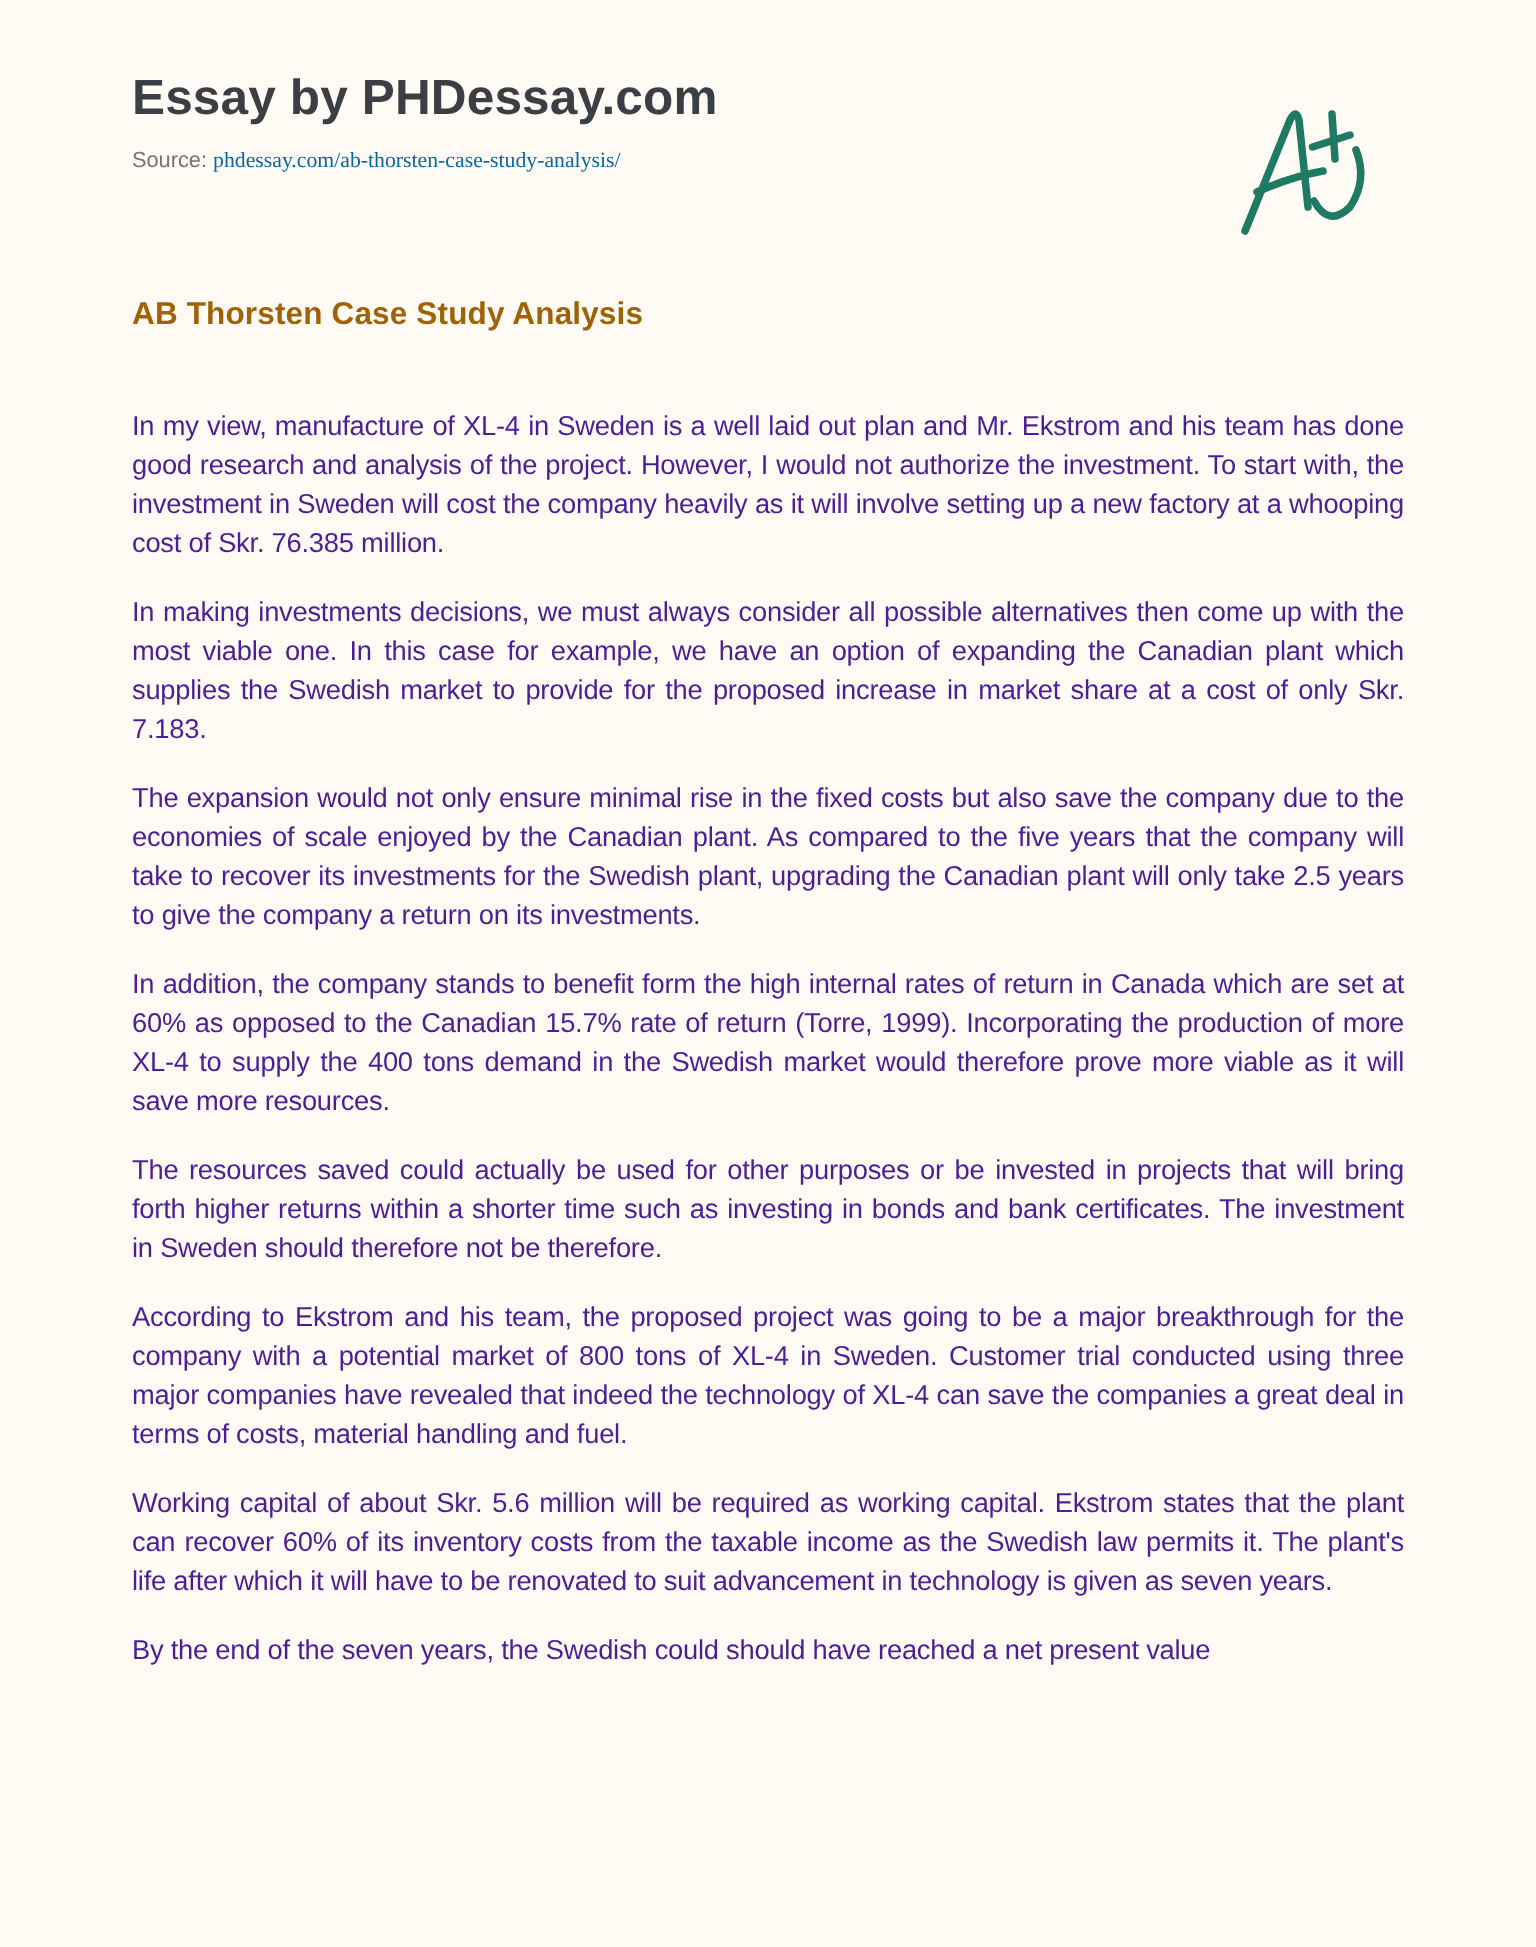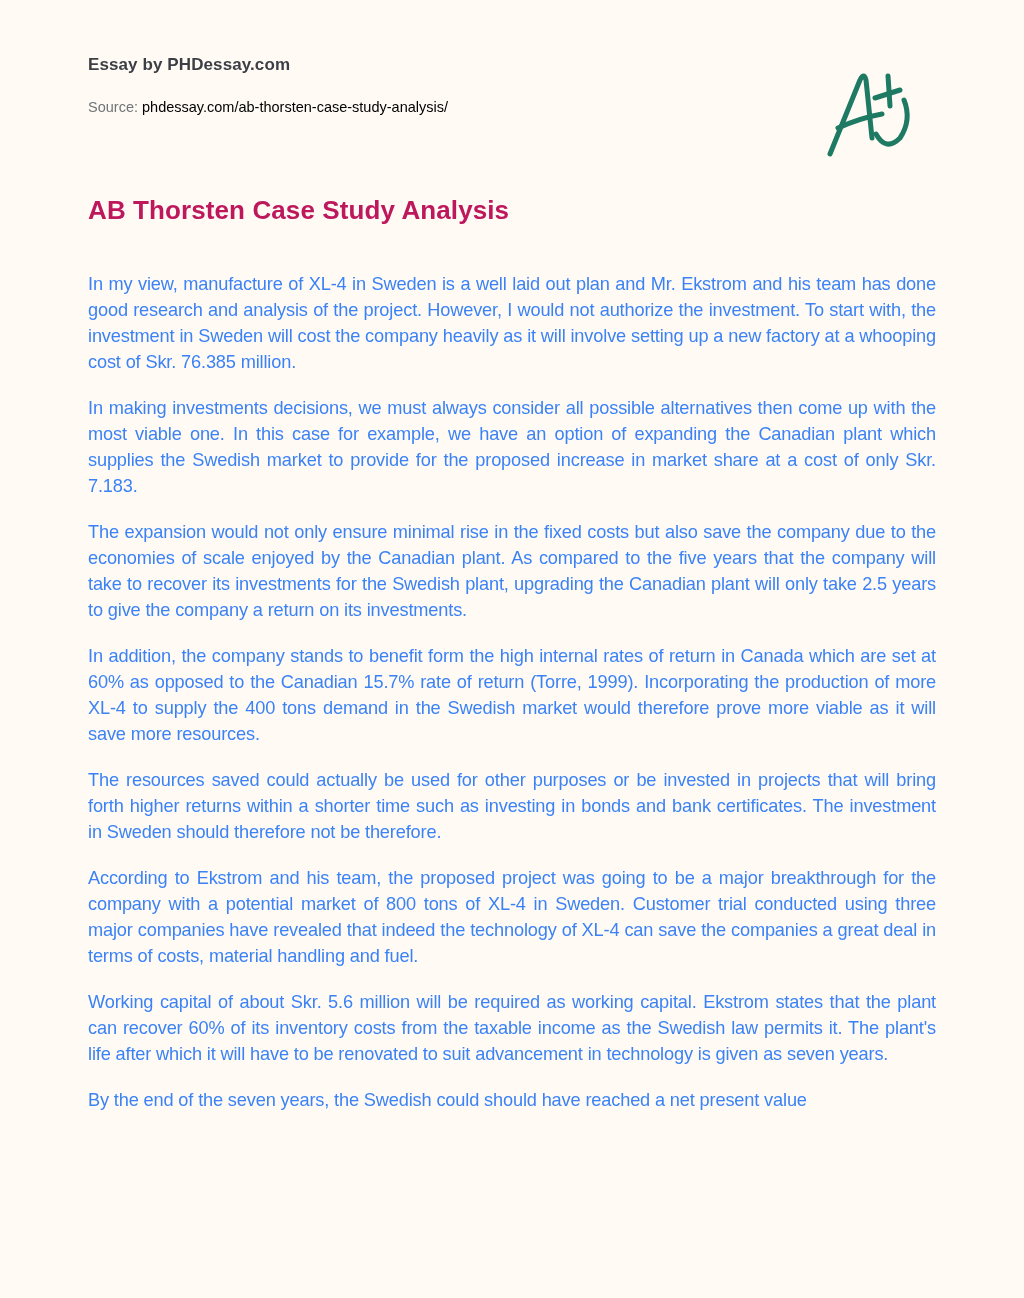--- a/index.html
+++ b/index.html
@@ -14,67 +14,68 @@
       position: relative;
       font-family: "Liberation Sans", "DejaVu Sans", sans-serif;
       color: #1a1a1a;
     }
     .header {
       position: absolute;
       left: 88px;
       top: 48px;
     }
     .brand {
-      font-size: 17px;
+      font-size: 33px;
       font-weight: bold;
       color: #3b3f45;
       letter-spacing: 0.1px;
       margin: 0;
       line-height: 34px;
     }
     .source {
       margin-top: 15px;
       font-size: 14.5px;
       line-height: 20px;
       color: #6f7478;
     }
     .source a {
-      color: #000000;
+      color: #0369a1;
       text-decoration: none;
+      font-family: Liberation Serif, serif;
     }
     .logo {
       position: absolute;
       left: 820px;
       top: 62px;
       width: 110px;
       height: 100px;
     }
     .title {
       position: absolute;
       left: 88px;
       top: 190px;
       margin: 0;
-      font-size: 26px;
+      font-size: 21px;
       font-weight: bold;
-      color: #be185d;
+      color: #a16207;
       line-height: 40px;
       letter-spacing: 0.1px;
     }
     .content {
       position: absolute;
       left: 88px;
       top: 271px;
       width: 848px;
     }
     .content p {
       margin: 0 0 20px 0;
       font-size: 18.2px;
       line-height: 26px;
       text-align: justify;
-      color: #3b82f6;
+      color: #4c1d95;
       letter-spacing: -0.15px;
     }
   </style>
 </head>
 <body>
 
 <div class="header">
   <h2 class="brand">Essay by PHDessay.com</h2>
   <div class="source">
     <span>Source:</span>

